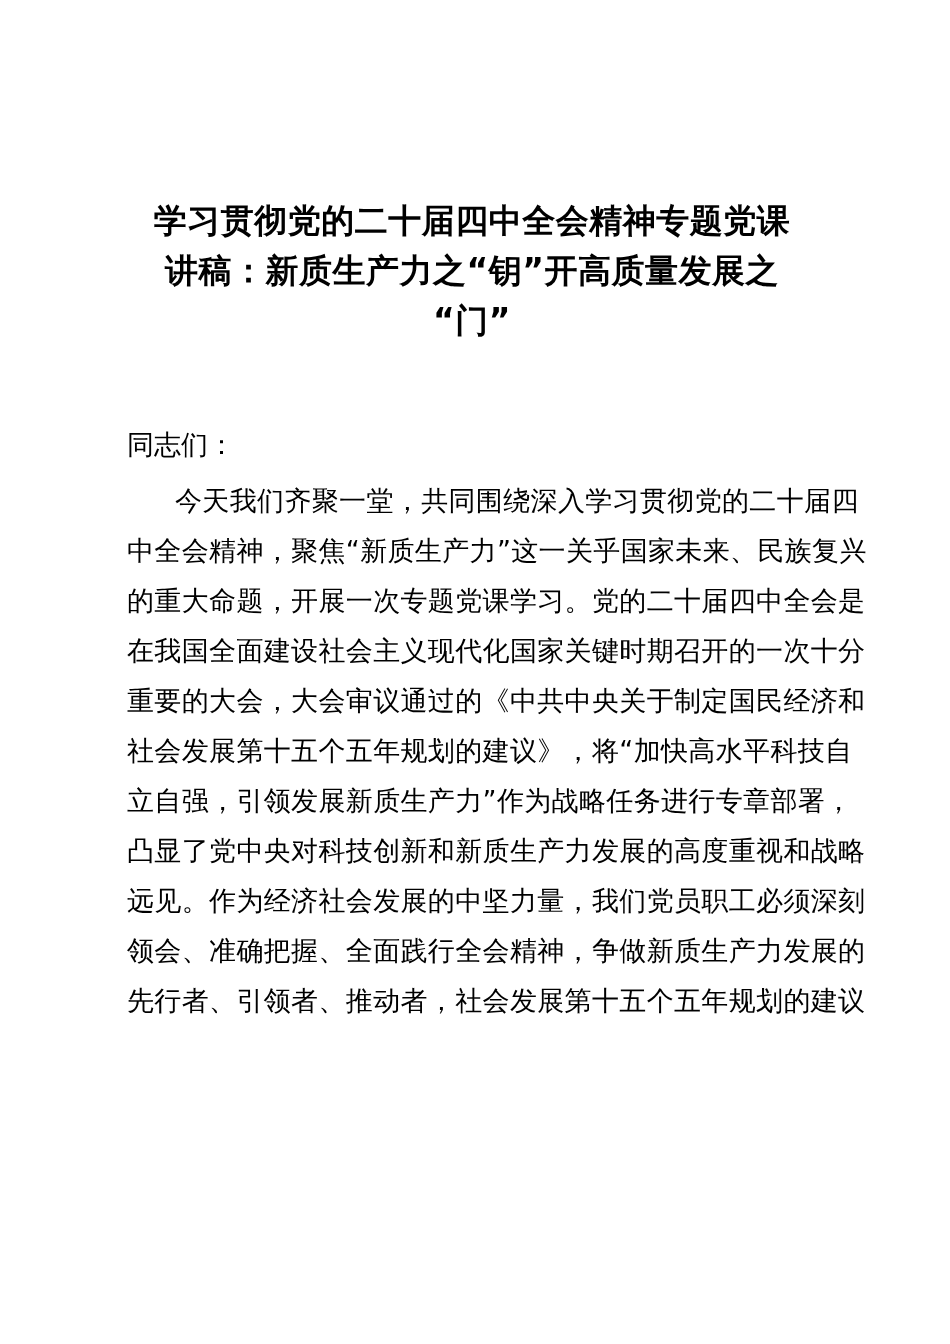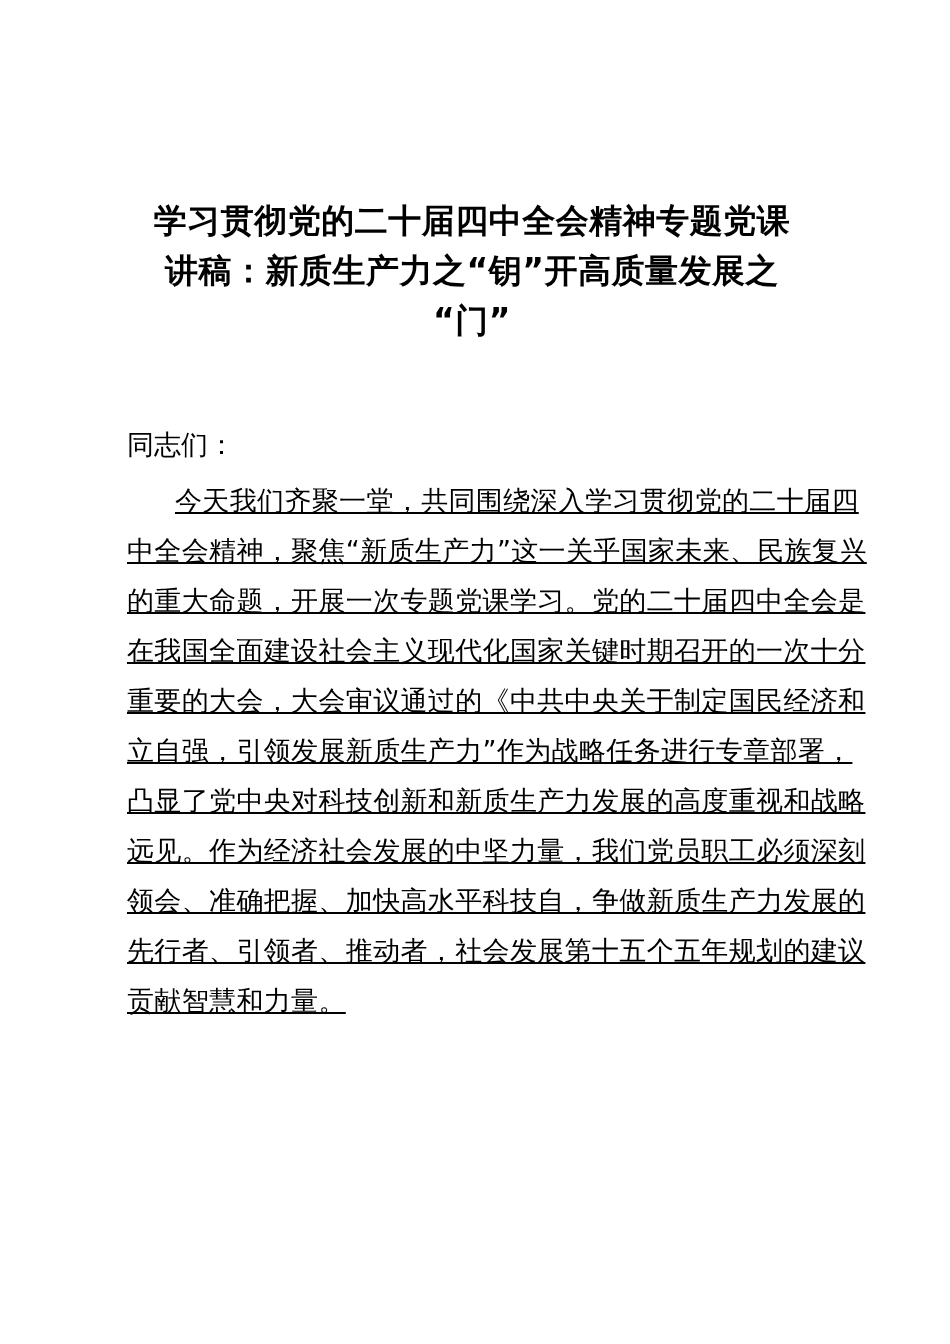--- a/index.html
+++ b/index.html
@@ -72,31 +72,31 @@
 
   <div class="title">
     <span class="title-line">学习贯彻党的二十届四中全会精神专题党课</span>
     <span class="title-line">讲稿：新质生产力之“钥”开高质量发展之</span>
     <span class="title-line">“门”</span>
   </div>
 
   <div class="body">
     <div class="salutation">同志们：</div>
 
-    <div class="para" style="padding-top:6px;text-decoration:underline;">
+    <div class="para" style="padding-top:6px;">
       <span class="line indent">今天我们齐聚一堂，共同围绕深入学习贯彻党的二十届四</span>
       <span class="line">中全会精神，聚焦“新质生产力”这一关乎国家未来、民族复兴</span>
       <span class="line">的重大命题，开展一次专题党课学习。党的二十届四中全会是</span>
       <span class="line">在我国全面建设社会主义现代化国家关键时期召开的一次十分</span>
       <span class="line">重要的大会，大会审议通过的《中共中央关于制定国民经济和</span>
+      <span class="line">社会发展第十五个五年规划的建议》，将“加快高水平科技自</span>
       <span class="line">立自强，引领发展新质生产力”作为战略任务进行专章部署，</span>
       <span class="line">凸显了党中央对科技创新和新质生产力发展的高度重视和战略</span>
       <span class="line">远见。作为经济社会发展的中坚力量，我们党员职工必须深刻</span>
-      <span class="line">领会、准确把握、加快高水平科技自，争做新质生产力发展的</span>
+      <span class="line">领会、准确把握、全面践行全会精神，争做新质生产力发展的</span>
       <span class="line">先行者、引领者、推动者，社会发展第十五个五年规划的建议</span>
-      <span class="line">贡献智慧和力量。</span>
     </div>
 
     <div class="para" style="padding-top:4px;">
     </div>
   </div>
 
 </div>
 
 </body></html>

